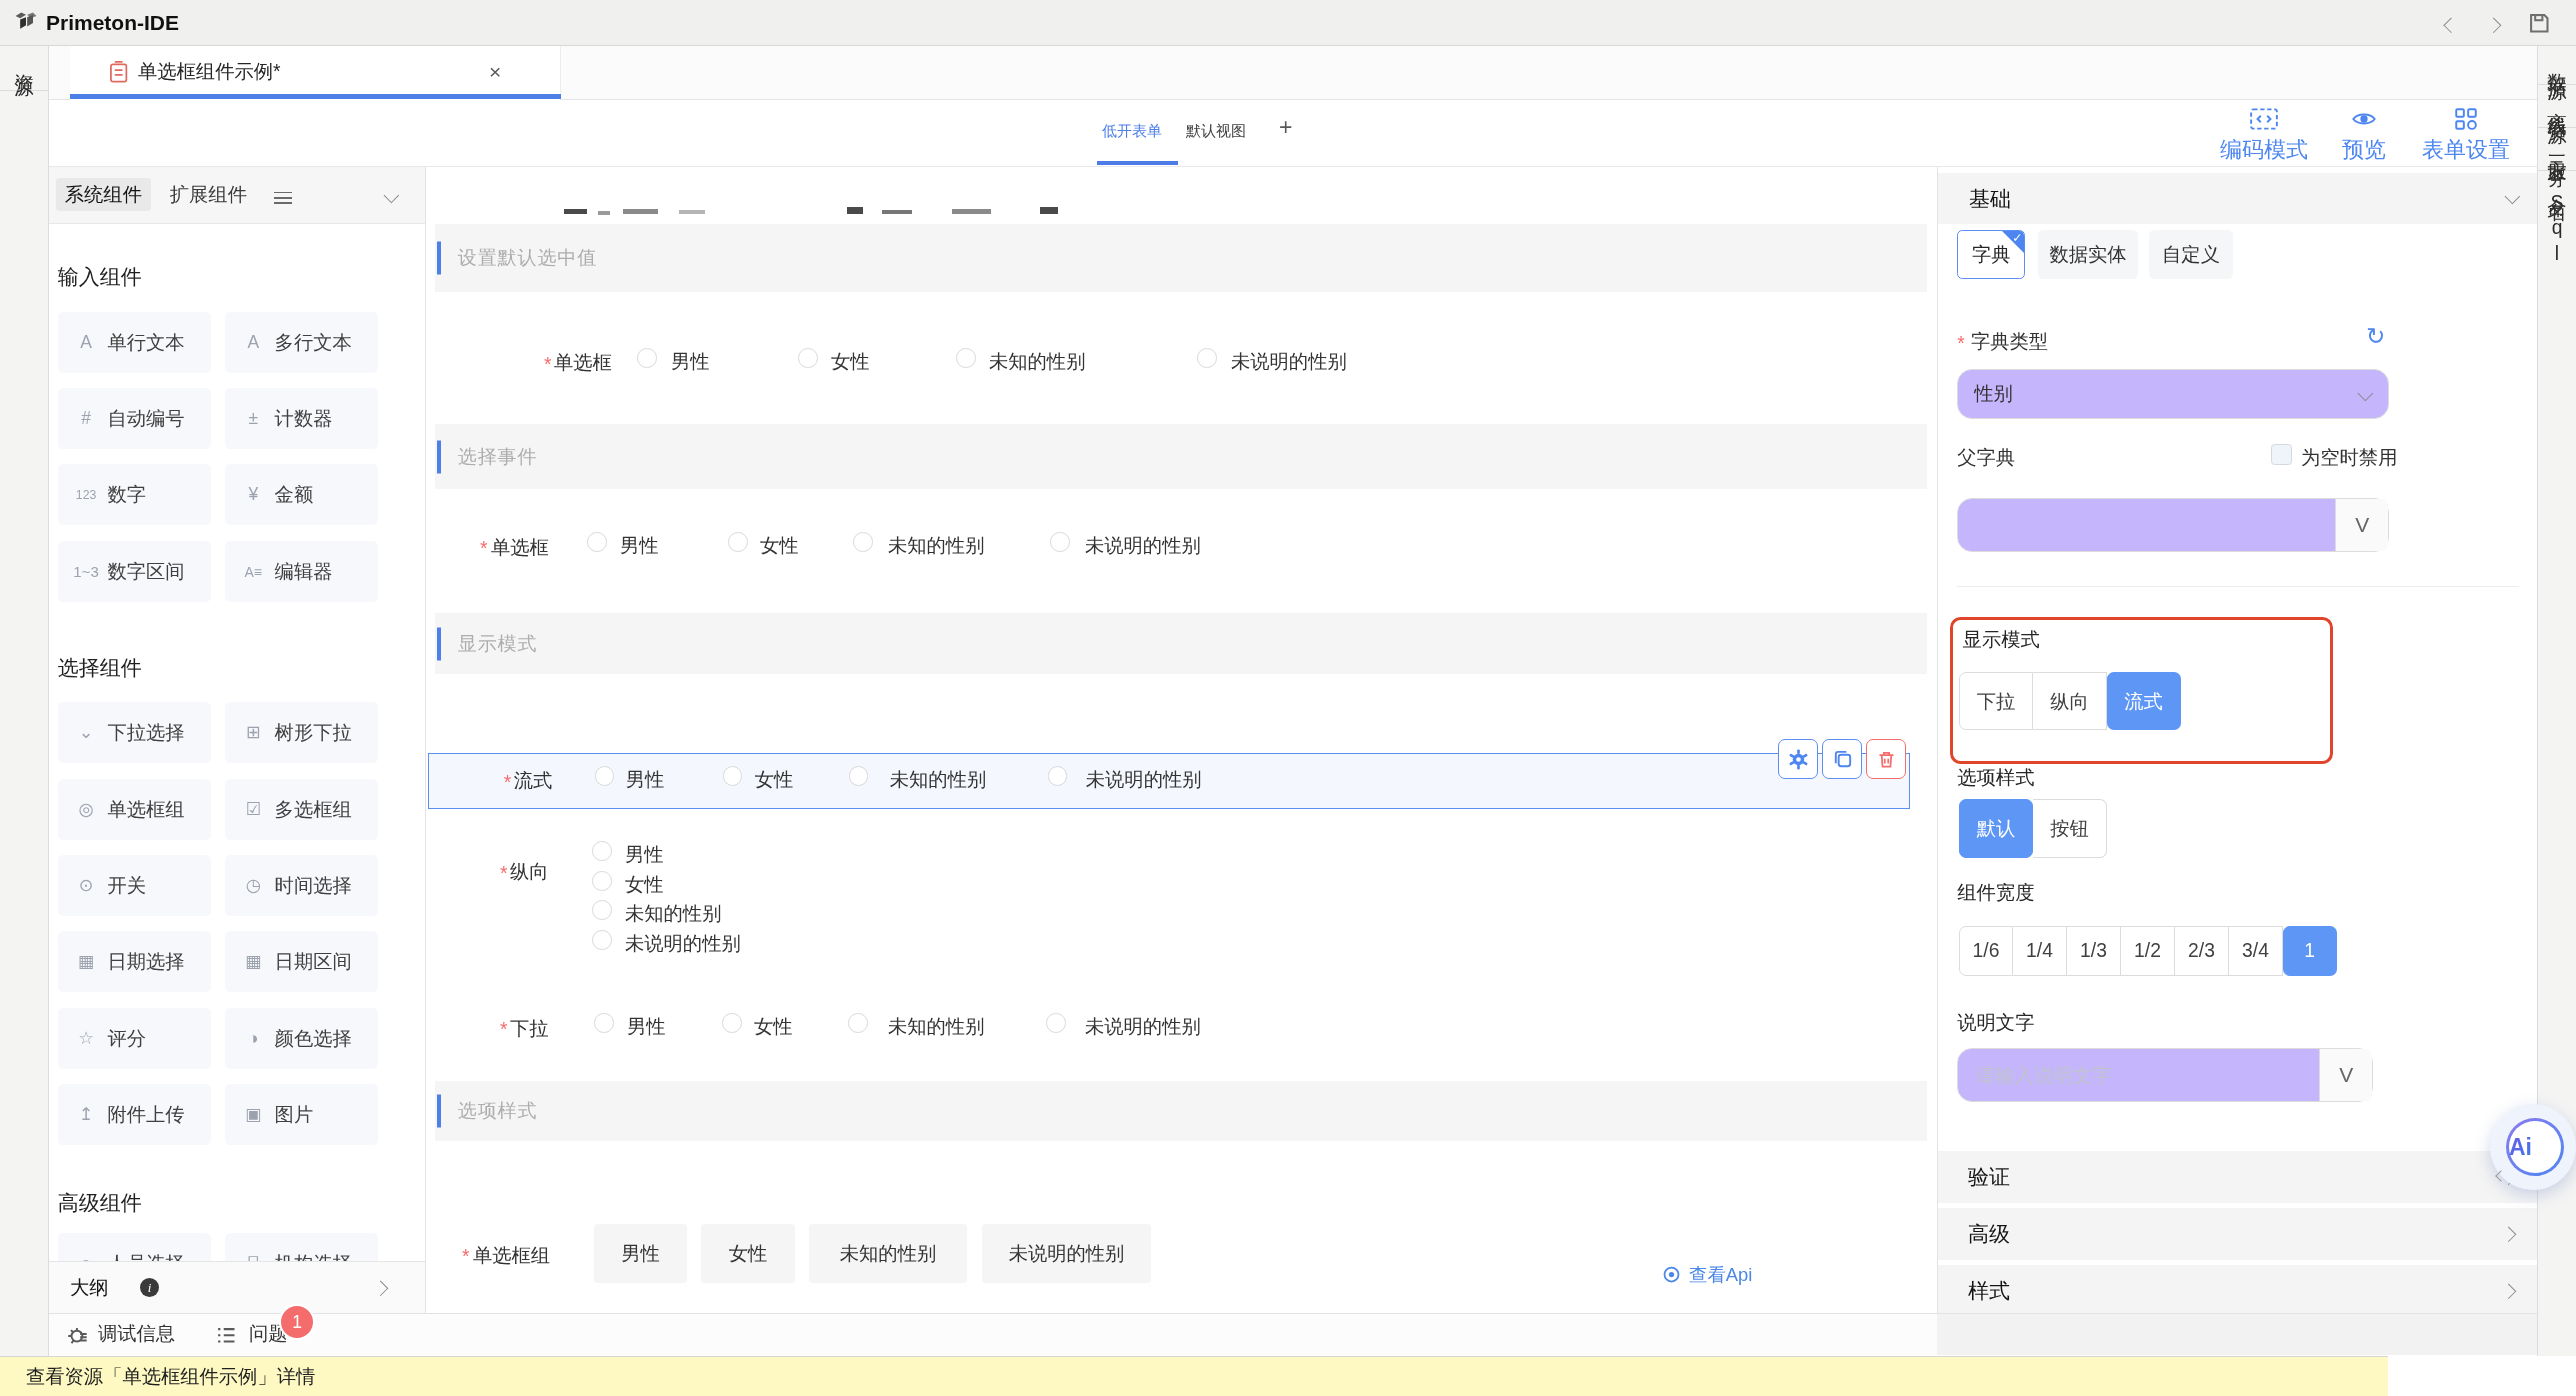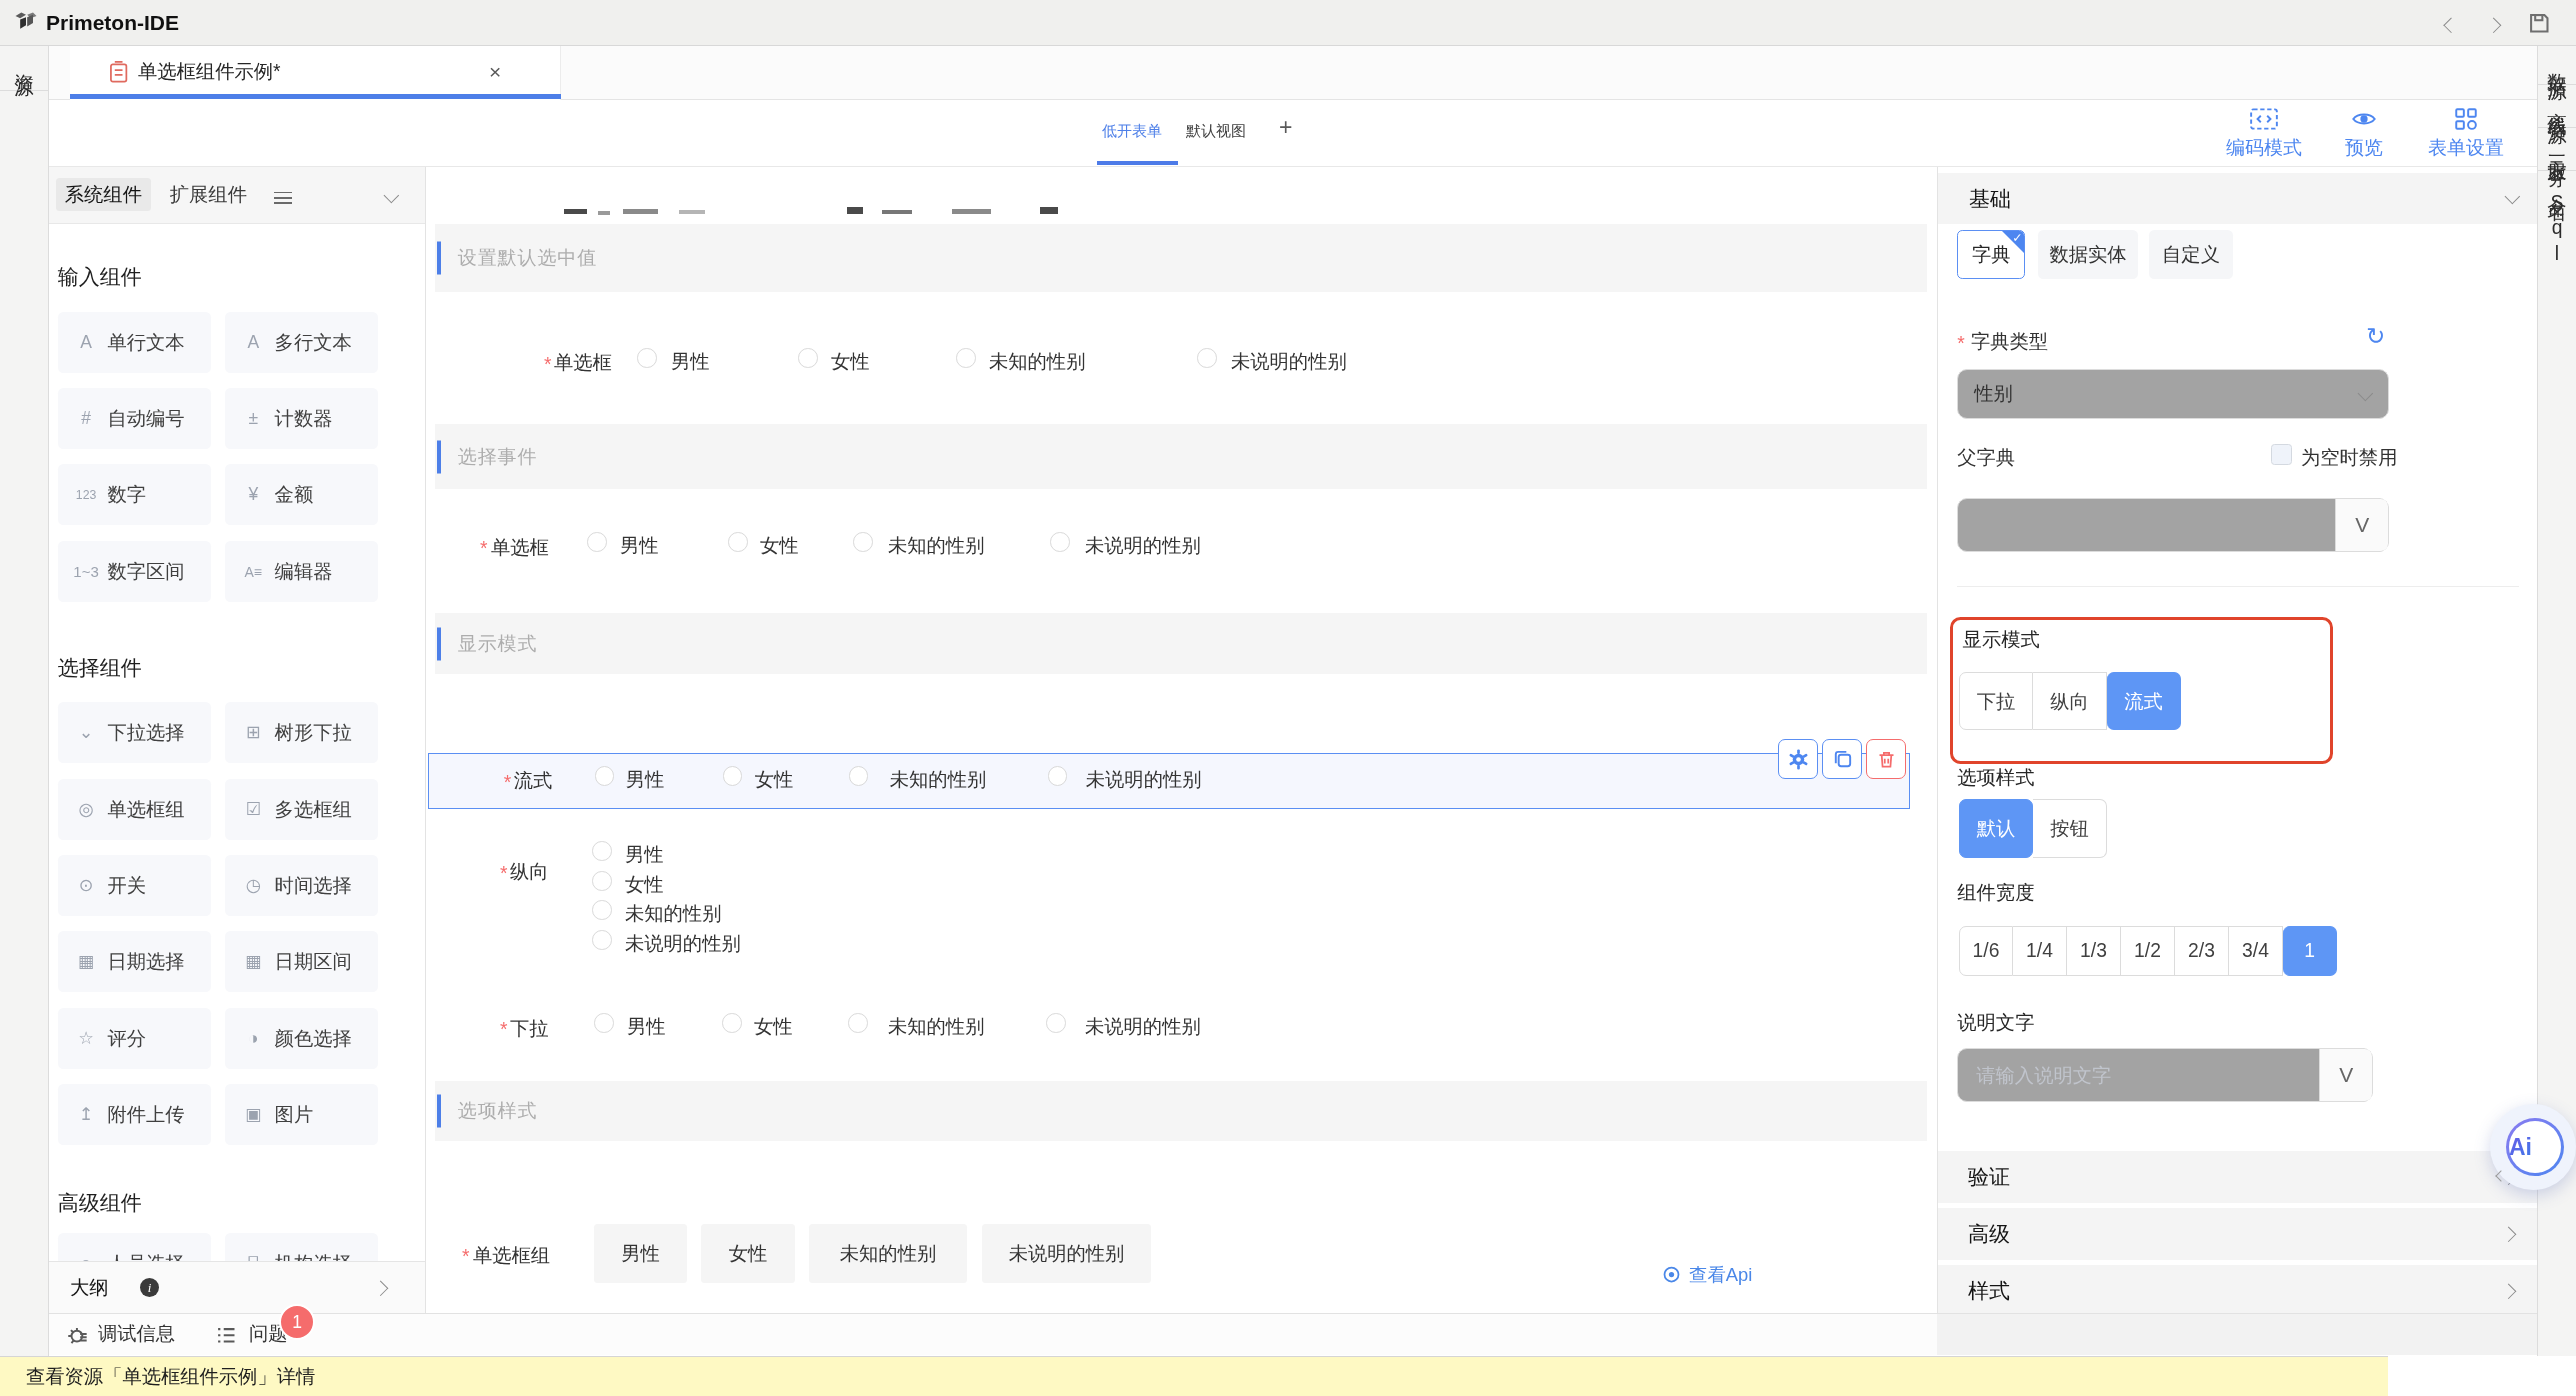--- a/index.html
+++ b/index.html
@@ -29,21 +29,21 @@
   #tab-underline{left:21px;top:48px;width:491px;height:5.3px;background:#4D7FE8}
   
   #toolbar{left:49px;top:100px;width:2488px;height:67px;background:#fff;border-bottom:0.9px solid #E8E8E8;box-sizing:border-box}
   .vtab{top:16px;font-size:15px;line-height:30px}
   #form-tab{left:1053px;color:#4D7FE8;font-weight:500}
   #view-tab{left:1137px;color:#404040}
   #add-view{left:1230px;color:#595959;font-size:23px;top:12.3px}
   #form-tab-underline{left:1048px;top:61px;width:81px;height:4.4px;background:#4D7BE8}
   .tool-btn{top:5.3px;width:116px;height:56px;text-align:center;cursor:pointer}
   .tool-btn .tb-icon{height:28px;display:flex;align-items:center;justify-content:center}
-  .tool-btn .tb-label{font-size:19px;color:#4D86F0;margin-top:1.8px}
+  .tool-btn .tb-label{font-size:22px;color:#4D86F0;margin-top:1.8px}
   
   #palette{left:49px;top:167px;width:377px;height:1147px;background:#fff;border-right:0.9px solid #E3E3E3;box-sizing:border-box}
   #palette-header{left:0;top:0;width:376px;height:57px;background:#F6F6F6;border-bottom:0.9px solid #E8E8E8;box-sizing:border-box}
   .ptab{top:11.4px;height:33px;line-height:33px;font-size:19.3px;padding:0 8.8px;border-radius:3.5px}
   #ptab-sys{left:7px;background:#E9E9E9;color:#141414;font-weight:500}
   #ptab-ext{left:112px;color:#3a3a3a}
   #pmenu{left:225px;top:21px;width:17.5px}
   #pmenu i{display:block;height:1.8px;background:#6a6a6a;margin:3.5px 0}
   #pcollapse{left:337px;top:21px}
   #palette-body{left:0;top:57px;width:376px;height:1037px;overflow:hidden}
@@ -72,21 +72,21 @@
   .frag{position:absolute;background:#4a4a4a}
   
   #inspector{left:1937px;top:167px;width:600px;height:1147px;background:#fff;border-left:0.9px solid #E3E3E3;box-sizing:border-box}
   #insp-header{left:0;top:6.1px;width:599px;height:51px;background:#F4F4F4}
   #insp-header .hlab{left:31px;top:0;line-height:51px;font-size:21px;color:#141414}
   .itab{position:absolute;top:63px;height:49px;background:#F5F6F8;border-radius:5.3px;font-size:19.3px;color:#333;display:flex;align-items:center;justify-content:center;box-sizing:border-box;cursor:pointer;overflow:hidden}
   .itab.on{background:#fff;border:1.8px solid #5B8FF3;color:#262626}
   .itab.on .fold{position:absolute;right:-1.8px;top:-1.8px;width:0;height:0;border-top:26px solid #4D86F0;border-left:26px solid transparent}
   .itab.on .fold-check{position:absolute;right:1.8px;top:0;color:#fff;font-size:12.3px;z-index:2}
   .ilabel{position:absolute;font-size:19.3px;color:#333}
-  .ibox{position:absolute;background:#a3a3a3;border:0.9px solid #DCDCDC;border-radius:10px;box-sizing:border-box}
+  .ibox{position:absolute;background:#c4b5fd;border:0.9px solid #DCDCDC;border-radius:15px;box-sizing:border-box}
   .ibox .val{position:absolute;left:16px;top:0;font-size:19.3px;color:#333;line-height:48px}
   .vbox{position:absolute;right:0;top:0;height:100%;width:53px;border-left:0.9px solid #DCDCDC;background:#FAFAFA;border-radius:0 7px 7px 0;display:flex;align-items:center;justify-content:center;font-size:21px;color:#666;box-sizing:border-box}
   .checkbox{position:absolute;width:21px;height:21px;background:#EFF3FA;border:0.9px solid #D4D9E0;border-radius:3.5px;box-sizing:border-box}
   .seg{position:absolute;display:flex}
   .seg .cell{height:100%;display:flex;align-items:center;justify-content:center;font-size:19.3px;color:#404040;background:#fff;border:0.9px solid #DCDCDC;border-left:none;box-sizing:border-box;cursor:pointer}
   .seg .cell:first-child{border-left:0.9px solid #DCDCDC;border-radius:7px 0 0 7px}
   .seg .cell:last-child{border-radius:0 7px 7px 0}
   .seg .cell.on{background:#5E96F5;border-color:#5E96F5;color:#fff;border-radius:7px}
   #redbox{left:12.3px;top:450px;width:383px;height:147px;border:3.5px solid #E0442B;border-radius:10.5px;box-sizing:border-box;pointer-events:none}
   .collapse-row{position:absolute;left:0;width:599px;height:52px;background:#F4F4F4;cursor:pointer}

